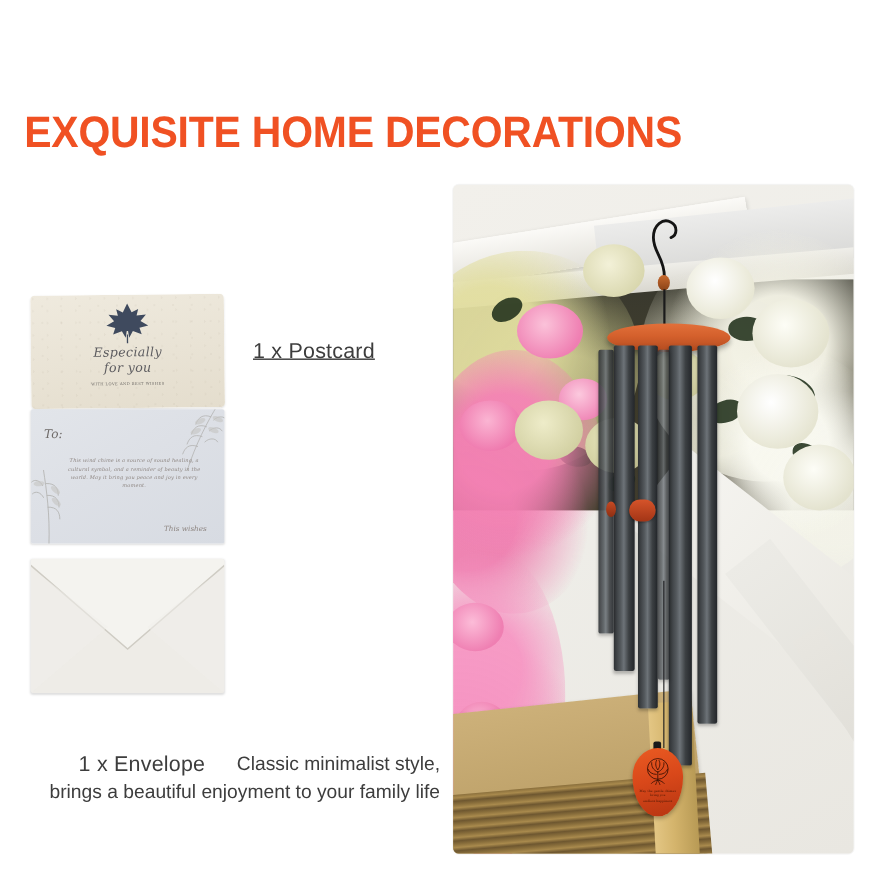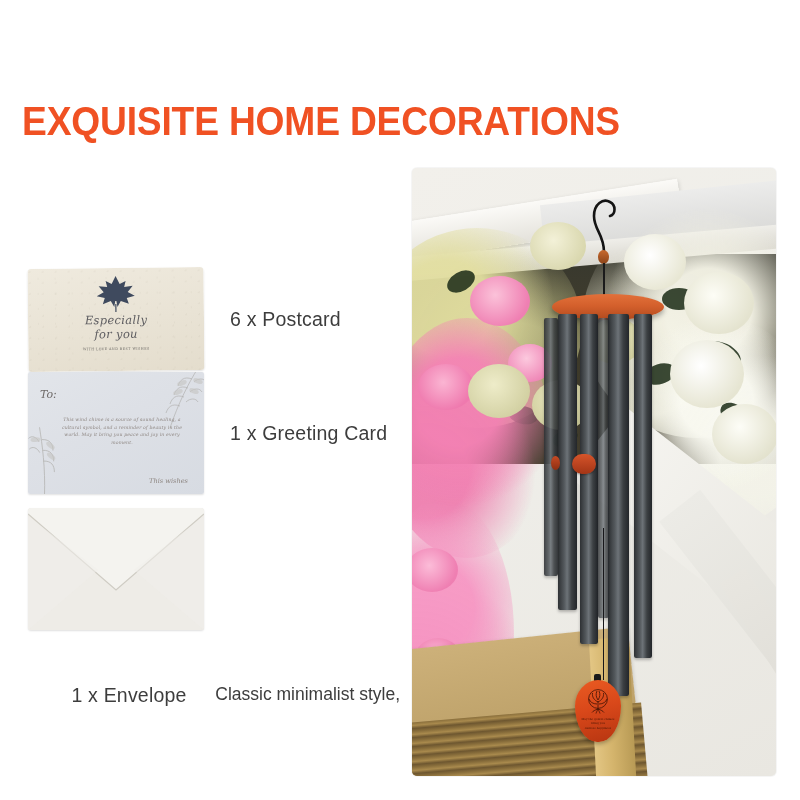--- a/index.html
+++ b/index.html
@@ -15,21 +15,21 @@
             white-space:nowrap;}
   .subhead{position:absolute;left:24px;top:157px;font-size:21px;color:#3b3b3b;
            letter-spacing:0.1px;}
 
   
   .item{position:absolute;left:28px;display:flex;align-items:center;}
   .item .thumb{position:relative;width:176px;height:auto;flex:0 0 176px;}
   .item .label{margin-left:26px;font-size:19.5px;color:#3d3d3d;white-space:nowrap;
                letter-spacing:.2px;}
 
-  #item-postcard{top:268px;}
+  #item-postcard{top:268px;text-decoration:underline;}
   #item-greeting{top:372px;}
   #item-envelope{top:508px;flex-direction:column;}
 
   
   .postcard{width:176px;height:103px;border-radius:4px;
      background:
        radial-gradient(circle at 18% 28%, rgba(160,150,130,.09) 0 1px, transparent 1px),
        radial-gradient(circle at 62% 66%, rgba(150,140,120,.08) 0 1px, transparent 1px),
        linear-gradient(170deg,#efeade 0%,#e9e3d5 55%,#e4ddcd 100%);
      background-size:13px 11px,17px 15px,100% 100%;
@@ -159,21 +159,21 @@
           <path fill="#3f4a5e" d="M21 2 L25 10 L31 7 L29.5 13 L38 12 L33 18 L40 22 L32 24 L34 30 L26 27 L22.6 33 L21.6 27 L20.4 27 L19.4 33 L16 27 L8 30 L10 24 L2 22 L9 18 L4 12 L12.5 13 L11 7 L17 10 Z"></path>
           <rect x="20.4" y="30" width="1.2" height="8" fill="#3f4a5e"></rect>
         </svg>
         <div class="pc-script">
           <span>Especially</span><br>
           <span>for you</span>
         </div>
         <div class="pc-tiny">WITH LOVE AND BEST WISHES</div>
       </div>
     </div>
-    <div class="label">6 x Postcard</div>
+    <div class="label">1 x Postcard</div>
   </div>
 
   <div class="item" id="item-greeting">
     <div class="thumb">
       <div class="greeting">
         <svg class="botanic tr" width="72" height="76" viewBox="0 0 72 76">
           <g fill="none" stroke="#9a9790" stroke-width="0.7">
             <path d="M62 2 C52 18 42 38 34 62"></path>
             <path d="M56 13 C48 10 44 14 42 20"></path>
               <path d="M52 22 C44 19 40 23 38 29"></path>
@@ -203,40 +203,40 @@
             <ellipse cx="24" cy="18" rx="5" ry="2.4" transform="rotate(22 24 18)"></ellipse>
             <ellipse cx="28" cy="28" rx="5" ry="2.4" transform="rotate(22 28 28)"></ellipse>
             <ellipse cx="8" cy="17" rx="5" ry="2.4" transform="rotate(-22 8 17)"></ellipse>
           </g>
         </svg>
         <div class="gc-to">To:</div>
         <div class="gc-body">This wind chime is a source of sound healing, a cultural symbol, and a reminder of beauty in the world. May it bring you peace and joy in every moment.</div>
         <div class="gc-best">This wishes</div>
       </div>
     </div>
-    <div class="label">1 x Greeting Card</div>
   </div>
 
   <div class="item" id="item-envelope">
     <div class="thumb">
       <div class="envelope">
         <svg width="176" height="122" viewBox="0 0 176 122">
           <rect x="0" y="0" width="176" height="122" fill="#eeece7"></rect>
           <path d="M0 6 L88 82 L176 6 L176 0 L0 0 Z" fill="#f4f3ef"></path>
           <path d="M0 6 L88 82 L176 6" fill="none" stroke="#cfccc4" stroke-width="1.3"></path>
           <path d="M0 122 L70 62 L0 8 Z" fill="#f1efeb" opacity=".55"></path>
           <path d="M176 122 L106 62 L176 8 Z" fill="#f1efeb" opacity=".55"></path>
         </svg>
       </div>
     </div>
     <div class="label">1 x Envelope</div>
   </div>
 
   <div class="caption">
     <span>Classic minimalist style,</span><br>
+    <span>brings a beautiful enjoyment to your family life</span>
   </div>
 
   <div class="photo">
     <div class="ph backwall"></div>
     <div class="ph darkgap"></div>
 
     <div class="ph beam beam1"></div>
     <div class="ph beam beam2"></div>
     <div class="ph beam beam3"></div>
 

